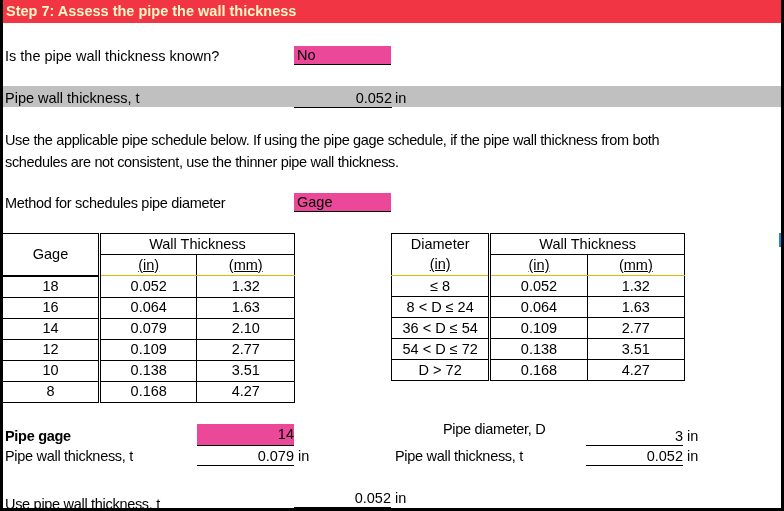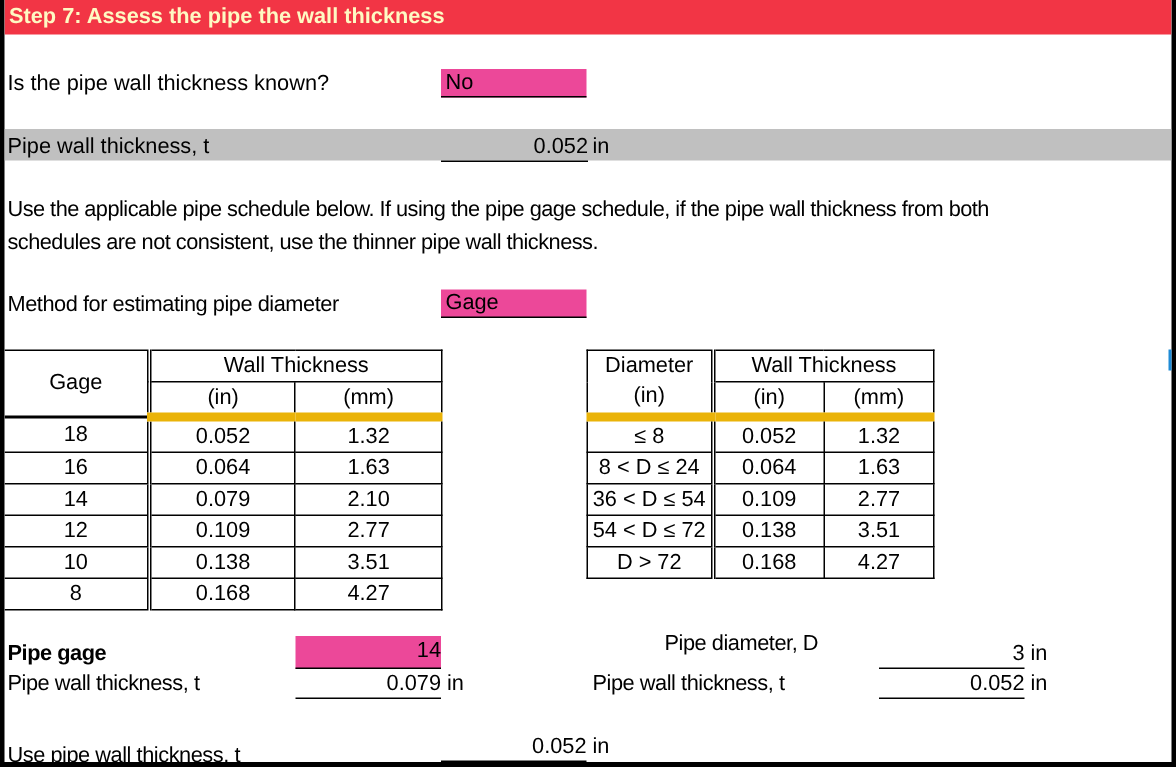--- a/index.html
+++ b/index.html
@@ -5,42 +5,42 @@
   html, body { margin:0; padding:0; background:#000; }
   body { width:784px; height:511px; overflow:hidden; position:relative; font-family:"Liberation Sans", sans-serif; color:#000; }
   .sheet { position:absolute; left:3px; top:0; width:778px; height:508px; background:#fff; overflow:hidden; }
   .header { position:absolute; left:0; top:0; width:778px; height:23px; background:#f23545; color:#fef9c3; font-weight:bold; font-size:14.5px; line-height:23px; padding-left:3px; box-sizing:border-box; }
   .abs { position:absolute; font-size:14.5px; line-height:18px; white-space:nowrap; }
   .yellow { background:#ec4899; }
   .uline { border-bottom:1px solid #000; }
   .gray-band { position:absolute; left:0; top:86px; width:778px; height:21px; background:#c0c0c0; }
   table.sched { position:absolute; border-collapse:collapse; font-size:14.5px; }
   table.sched td { border:1px solid #000; text-align:center; height:20px; padding:0; line-height:19px; }
-  table.sched tr.hdr2 td { border-bottom:6px solid #eab308; }
+  table.sched tr.hdr2 td { border-bottom:1px solid #eab308;text-decoration:underline; }
   table.sched td.dbl { border-right:3px double #000; }
   .blue-mark { position:absolute; left:779px; top:233px; width:2px; height:14px; background:#1f8bd6; }
 </style>
 </head>
 <body>
 
 <div class="sheet">
   <div class="header">Step 7: Assess the pipe the wall thickness</div>
 
   <div class="abs" style="left:2px; top:47px;">Is the pipe wall thickness known?</div>
   <div class="abs yellow uline" style="left:291px; top:46px; width:97px; height:19px; padding-left:3px; box-sizing:border-box;">No</div>
 
   <div class="gray-band"></div>
   <div class="abs" style="left:2px; top:89px;">Pipe wall thickness, t</div>
   <div class="abs uline" style="left:291px; top:89px; width:98px; text-align:right;">0.052</div>
   <div class="abs" style="left:392px; top:89px;">in</div>
 
   <div class="abs" style="left:2px; top:131px; letter-spacing:-0.35px;">Use the applicable pipe schedule below. If using the pipe gage schedule, if the pipe wall thickness from both</div>
   <div class="abs" style="left:2px; top:153px; letter-spacing:-0.35px;">schedules are not consistent, use the thinner pipe wall thickness.</div>
 
-  <div class="abs" style="left:2px; top:194px; letter-spacing:-0.3px;">Method for estimating pipe diameter</div>
+  <div class="abs" style="left:2px; top:194px; letter-spacing:-0.3px;">Method for schedules pipe diameter</div>
   <div class="abs yellow uline" style="left:291px; top:193px; width:97px; height:19px; padding-left:3px; box-sizing:border-box;">Gage</div>
 
   <table class="sched" style="left:0px; top:233px; width:292px;">
     <colgroup>
         <col style="width:96px">
         <col style="width:97px">
         <col style="width:97px">
       </colgroup>
     <tbody>
         <tr>
@@ -77,21 +77,21 @@
           <td>3.51</td>
         </tr>
     <tr>
           <td class="dbl" style="border-left:none;">8</td>
           <td>0.168</td>
           <td>4.27</td>
         </tr>
   </tbody>
     </table>
 
-  <table class="sched" style="left:388px; top:233px; width:232px;">
+  <table class="sched" style="left:388px; top:233px; width:294px;">
     <colgroup>
         <col style="width:98px">
         <col style="width:97px">
         <col style="width:97px">
       </colgroup>
     <tbody>
         <tr>
       <td class="dbl" style="border-bottom:none;">Diameter</td>
       <td colspan="2">Wall Thickness</td>
     </tr>

